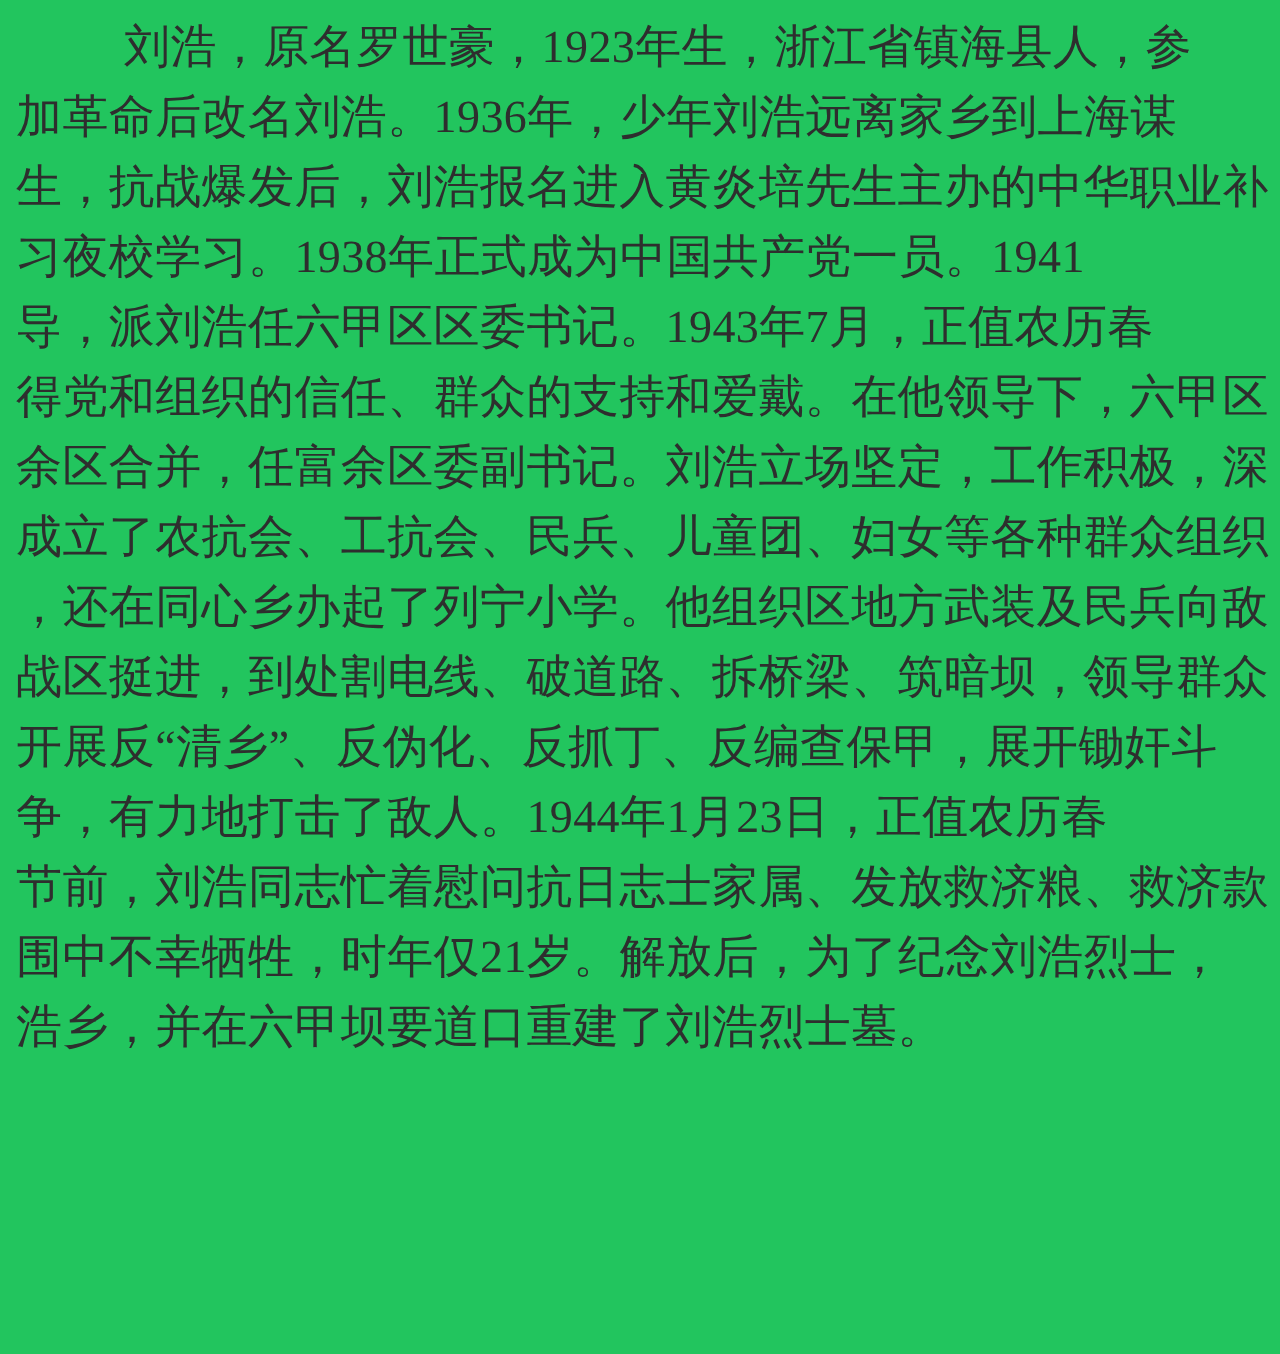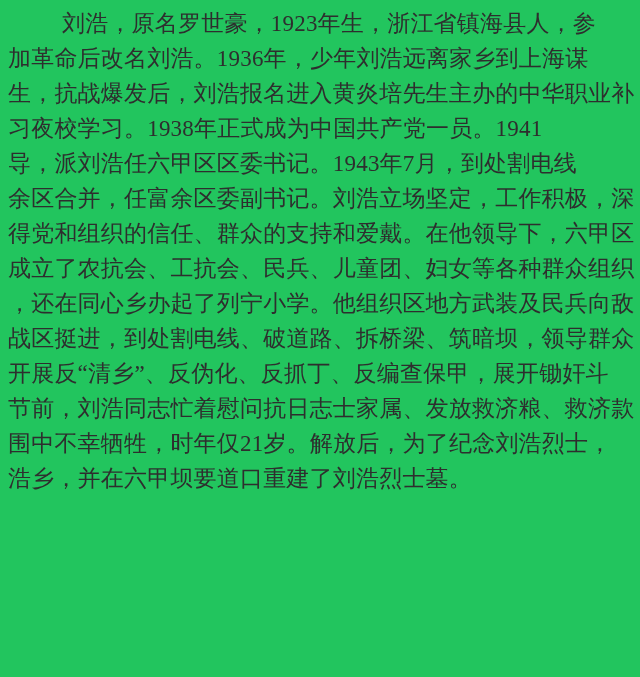--- a/index.html
+++ b/index.html
@@ -36,24 +36,25 @@
 </style>
 </head>
 <body>
 
 <div class="page">
   <div>
     <div class="text-line first-line">刘浩，原名罗世豪，1923年生，浙江省镇海县人，参</div>
     <div class="text-line">加革命后改名刘浩。1936年，少年刘浩远离家乡到上海谋</div>
     <div class="text-line">生，抗战爆发后，刘浩报名进入黄炎培先生主办的中华职业补</div>
     <div class="text-line">习夜校学习。1938年正式成为中国共产党一员。1941</div>
-    <div class="text-line">导，派刘浩任六甲区区委书记。1943年7月，到处割电线</div>
+    <div class="text-line">导，派刘浩任六甲区区委书记。1943年7月，正值农历春</div>
+    <div class="text-line">得党和组织的信任、群众的支持和爱戴。在他领导下，六甲区</div>
     <div class="text-line">余区合并，任富余区委副书记。刘浩立场坚定，工作积极，深</div>
-    <div class="text-line">得党和组织的信任、群众的支持和爱戴。在他领导下，六甲区</div>
     <div class="text-line">成立了农抗会、工抗会、民兵、儿童团、妇女等各种群众组织</div>
     <div class="text-line">，还在同心乡办起了列宁小学。他组织区地方武装及民兵向敌</div>
     <div class="text-line">战区挺进，到处割电线、破道路、拆桥梁、筑暗坝，领导群众</div>
     <div class="text-line">开展反“清乡”、反伪化、反抓丁、反编查保甲，展开锄奸斗</div>
+    <div class="text-line">争，有力地打击了敌人。1944年1月23日，正值农历春</div>
     <div class="text-line">节前，刘浩同志忙着慰问抗日志士家属、发放救济粮、救济款</div>
     <div class="text-line">围中不幸牺牲，时年仅21岁。解放后，为了纪念刘浩烈士，</div>
     <div class="text-line">浩乡，并在六甲坝要道口重建了刘浩烈士墓。</div>
   </div>
 </div>
 
 </body></html>

